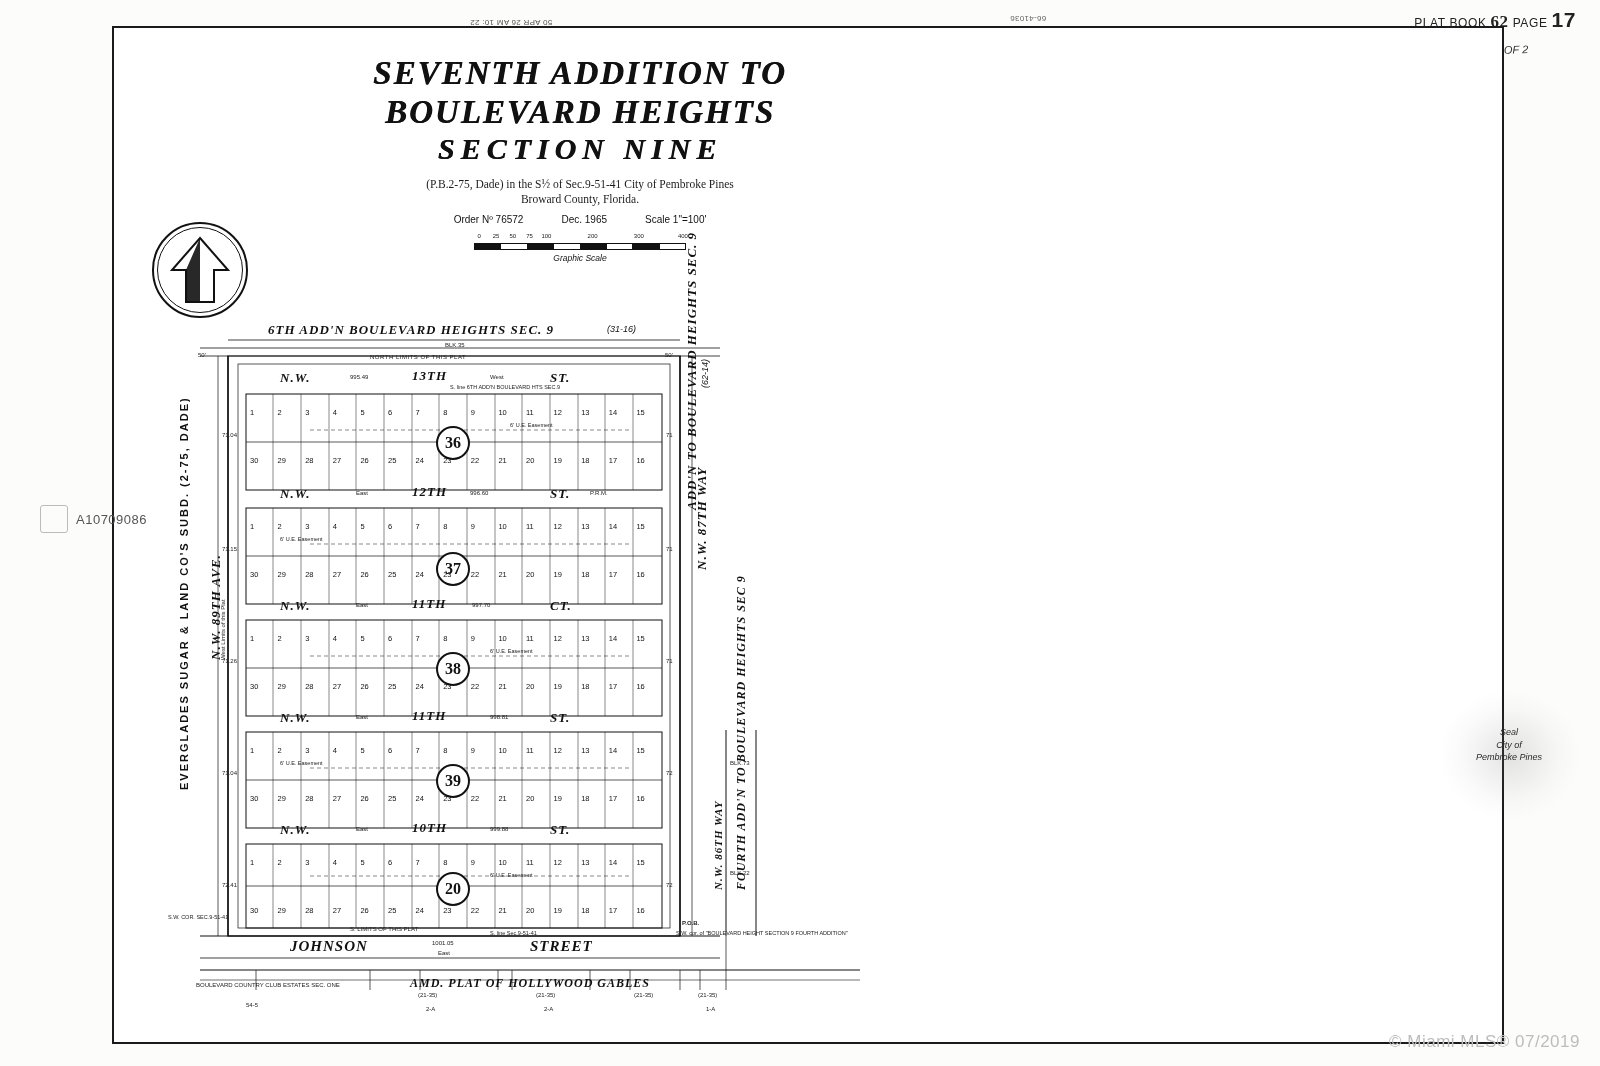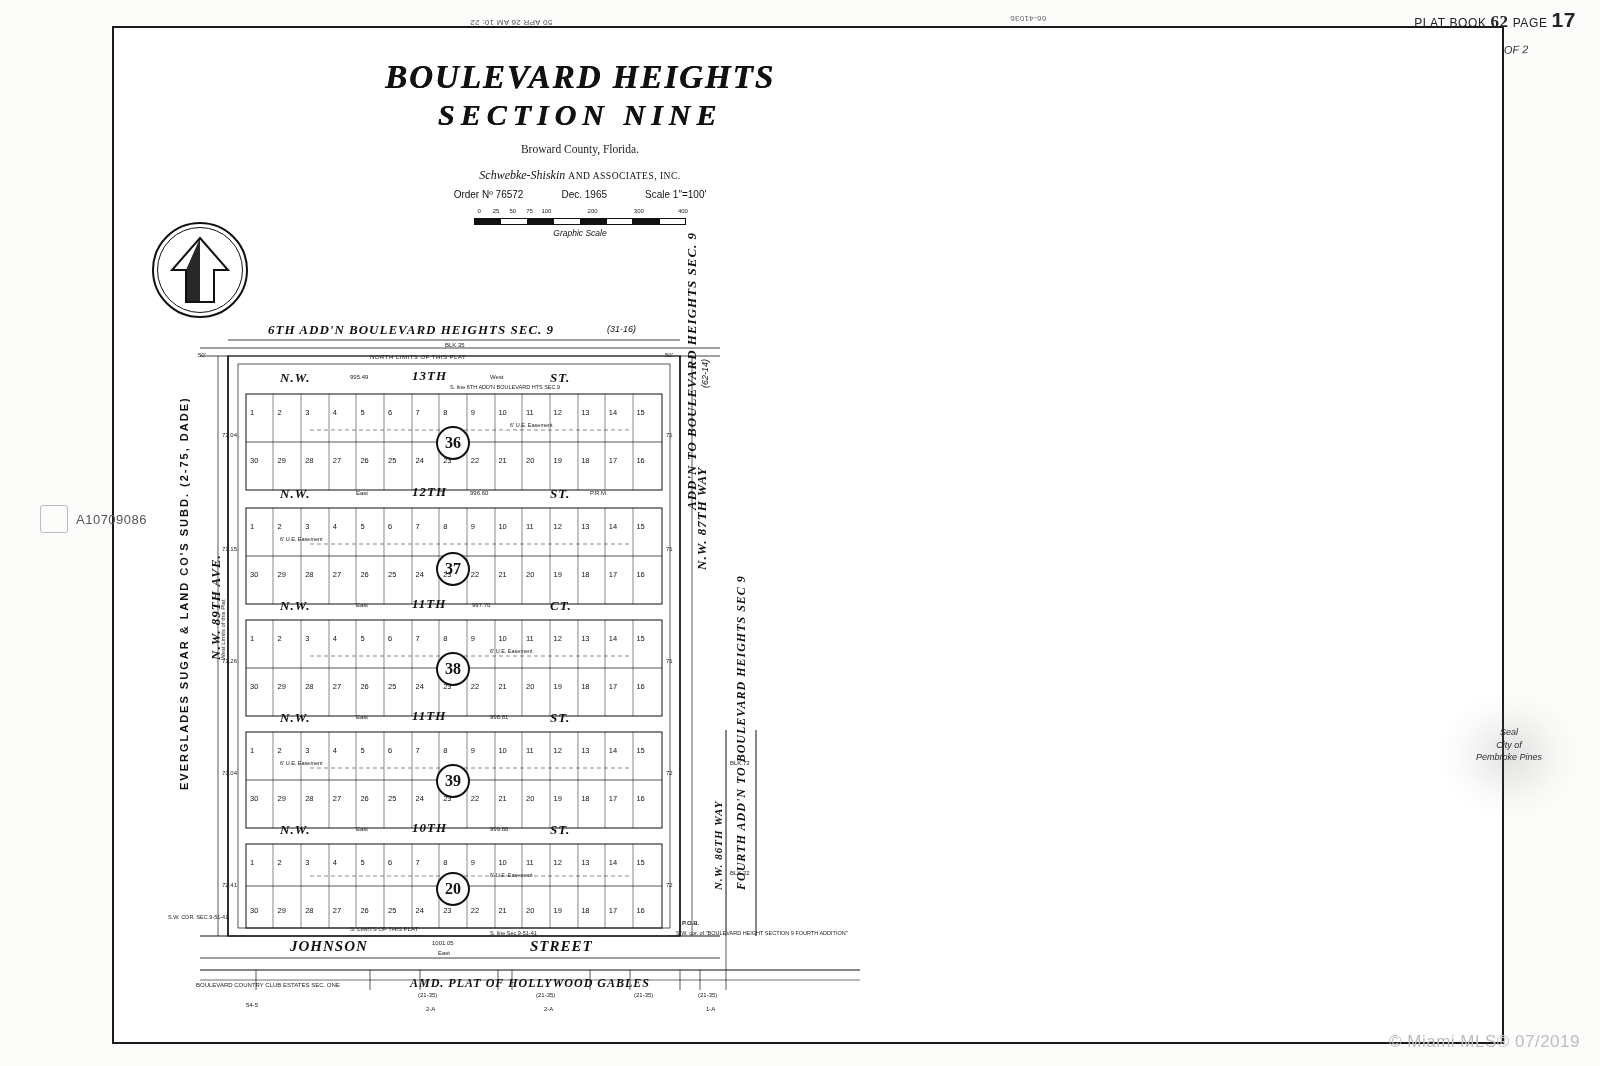--- a/index.html
+++ b/index.html
@@ -107,28 +107,26 @@
     <span>PLAT BOOK</span>
     <b>62</b>
     <span>PAGE</span>
     <span class="pg">17</span>
   </div>
   <div class="sheetof">SHEET 2 OF 2</div>
 
   <div class="sheet-border"></div>
 
   <div class="title-block">
+    <div class="t1">SEVENTH ADDITION TO</div>
     <div class="t2">BOULEVARD HEIGHTS</div>
     <div class="t3">SECTION     NINE</div>
     <div class="sub">
+      <div>(P.B.2-75, Dade) in the S½ of Sec.9-51-41 City of Pembroke Pines</div>
       <div>Broward County, Florida.</div>
-    </div>
-    <div class="firm">
-      <span>Schwebke-Shiskin</span>
-      <span class="fa">AND ASSOCIATES, INC.</span>
     </div>
     <div class="orderline">
       <span>Order Nº 76572</span>
       <span>Dec. 1965</span>
       <span>Scale 1"=100'</span>
     </div>
     <div class="gscale">
       <div class="gs-ticks">
         <span style="left:2%">0</span>
         <span style="left:10%">25</span>

